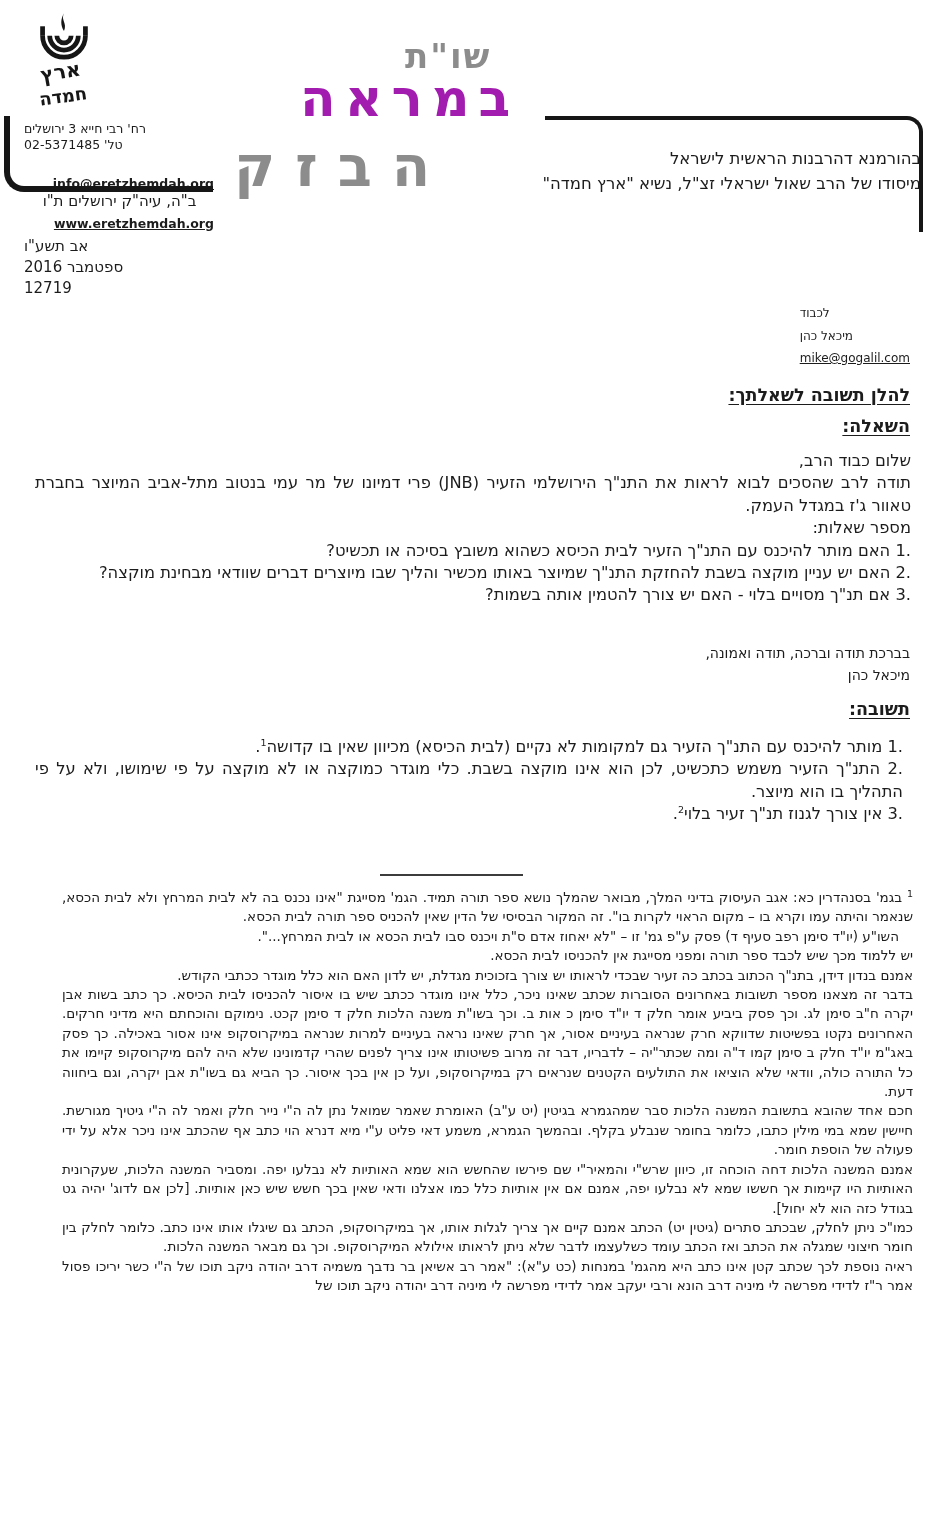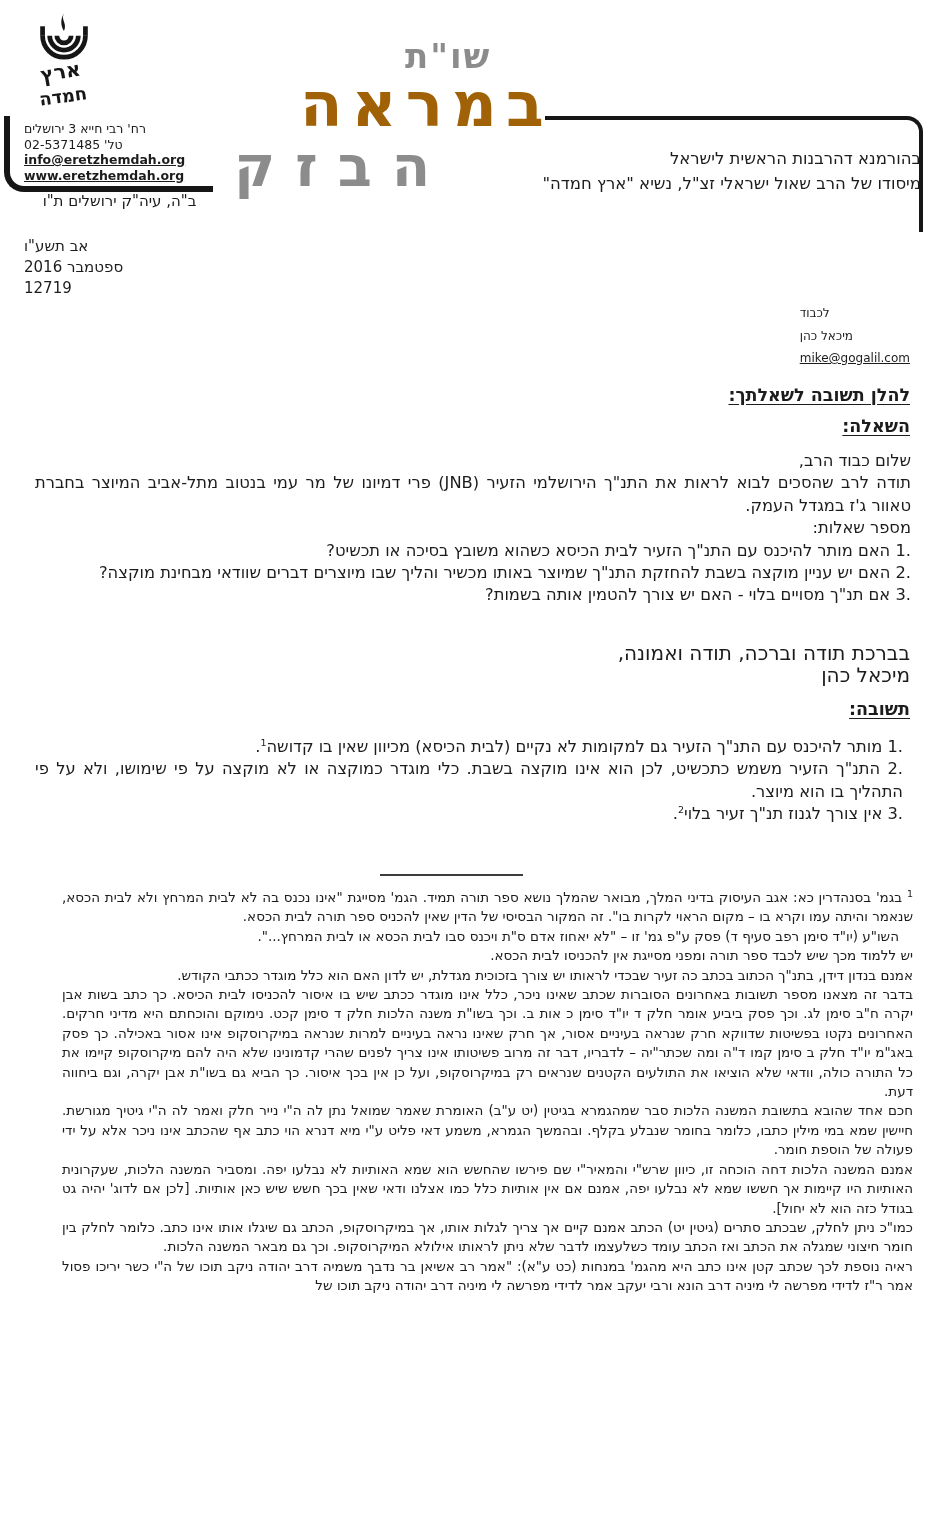--- a/index.html
+++ b/index.html
@@ -4,44 +4,44 @@
 <style>
   html,body{margin:0;padding:0;background:#e8e8e8;}
   .page{
     position:relative;width:947px;height:1517px;margin:0 auto;background:#ffffff;
     font-family:"DejaVu Sans",sans-serif;color:#1c1c1c;direction:rtl;overflow:hidden;
   }
   
   .logo{position:absolute;left:24px;top:12px;width:80px;height:100px;}
   .contact{position:absolute;left:24px;top:121px;width:190px;font-size:12.5px;line-height:15.5px;text-align:left;direction:rtl;}
   .contact .c-line{white-space:nowrap;}
-  .contact .link{text-decoration:underline;font-weight:600;direction:ltr;text-align:left;cursor:pointer;}
+  .contact .link{text-decoration:underline;font-weight:600;direction:ltr;text-align:right;cursor:pointer;margin-top:24px;}
   .left-bracket{position:absolute;left:4px;top:116px;width:203px;height:70px;
     border-left:6px solid #161616;border-bottom:6px solid #161616;border-bottom-left-radius:20px;}
   .city-line{position:absolute;left:22px;top:192px;width:195px;text-align:center;font-size:15px;}
   .title-1{position:absolute;left:405px;top:36px;font-size:34px;font-weight:bold;color:#8c8c8c;letter-spacing:2px;}
-  .title-2{position:absolute;left:300px;top:68px;font-size:62px;font-weight:bold;color:#a16207;letter-spacing:9px;}
+  .title-2{position:absolute;left:300px;top:68px;font-size:52px;font-weight:bold;color:#a21caf;letter-spacing:9px;}
   .title-3{position:absolute;left:234px;top:134px;font-size:56px;font-weight:bold;color:#8c8c8c;letter-spacing:20px;}
   .right-bracket{position:absolute;left:545px;top:116px;width:374px;height:112px;
     border-top:4px solid #161616;border-right:4px solid #161616;border-top-right-radius:16px;}
   .subtitle{position:absolute;right:26px;top:146px;text-align:right;font-size:16.5px;line-height:25px;}
   
   .date-block{position:absolute;left:24px;top:236px;font-size:15px;line-height:21px;text-align:left;}
   .addressee{position:absolute;right:37px;top:302px;text-align:left;font-size:12px;line-height:22.5px;}
   .addressee .email{text-decoration:underline;direction:ltr;display:inline-block;cursor:pointer;}
   
   .hd{position:absolute;right:37px;text-align:left;font-size:17.5px;font-weight:bold;
       text-decoration:underline;text-underline-offset:3px;}
   .hd-intro{top:385px;}
   .hd-question{top:416px;}
   .hd-answer{top:699px;}
   
   .question-body{position:absolute;right:36px;left:35px;top:450px;font-size:16.3px;line-height:22.4px;text-align:justify;}
   .q-item .num,.a-item .num{display:inline-block;direction:ltr;}
-  .signoff{position:absolute;right:37px;top:642px;text-align:right;font-size:20px;line-height:22.4px;}
+  .signoff{position:absolute;right:37px;top:642px;text-align:right;font-size:14px;line-height:22.4px;}
   .answer-body{position:absolute;right:44px;left:35px;top:736px;font-size:16.3px;line-height:22.4px;text-align:justify;}
   sup{font-size:9.5px;line-height:0;}
   
   .fn-sep{position:absolute;left:380px;top:874px;width:143px;border-top:2.5px solid #3c3c3c;}
   .footnotes{position:absolute;right:34px;left:34px;top:888px;font-size:13.5px;line-height:19.4px;text-align:justify;margin-left:28px;}
   .fn-para{margin:0;}
   .fn-indent{text-indent:14px;}
 </style>
 </head>
 <body>

